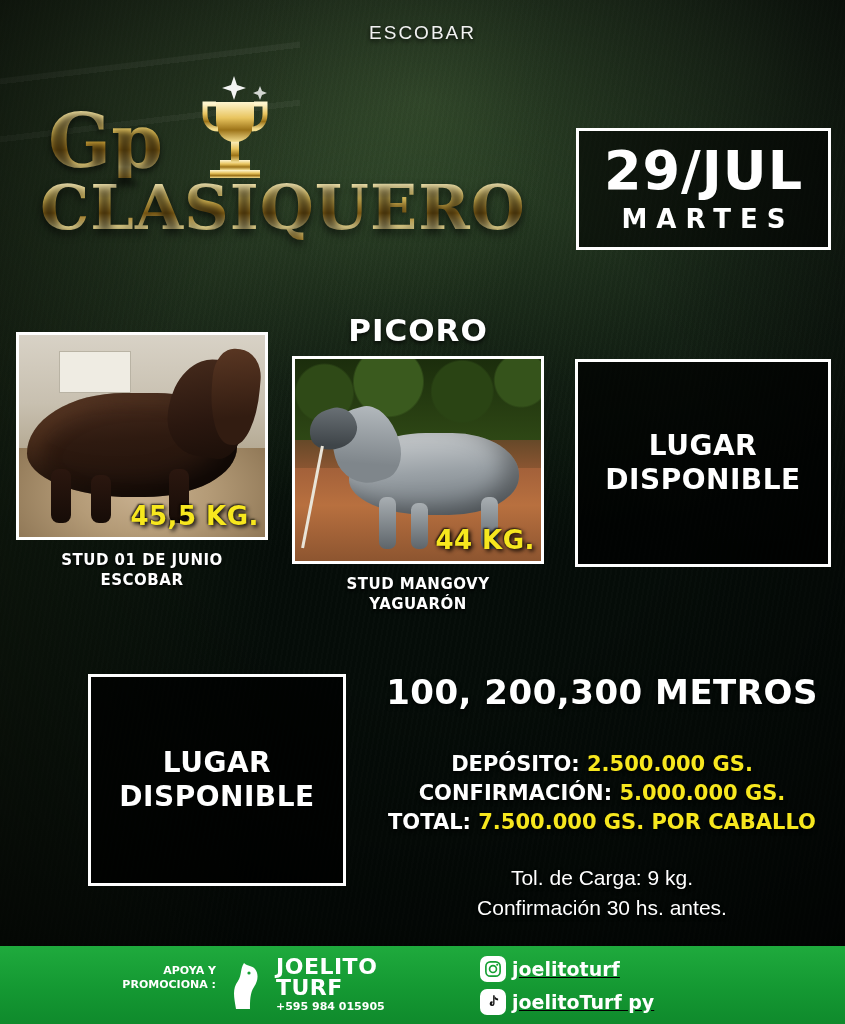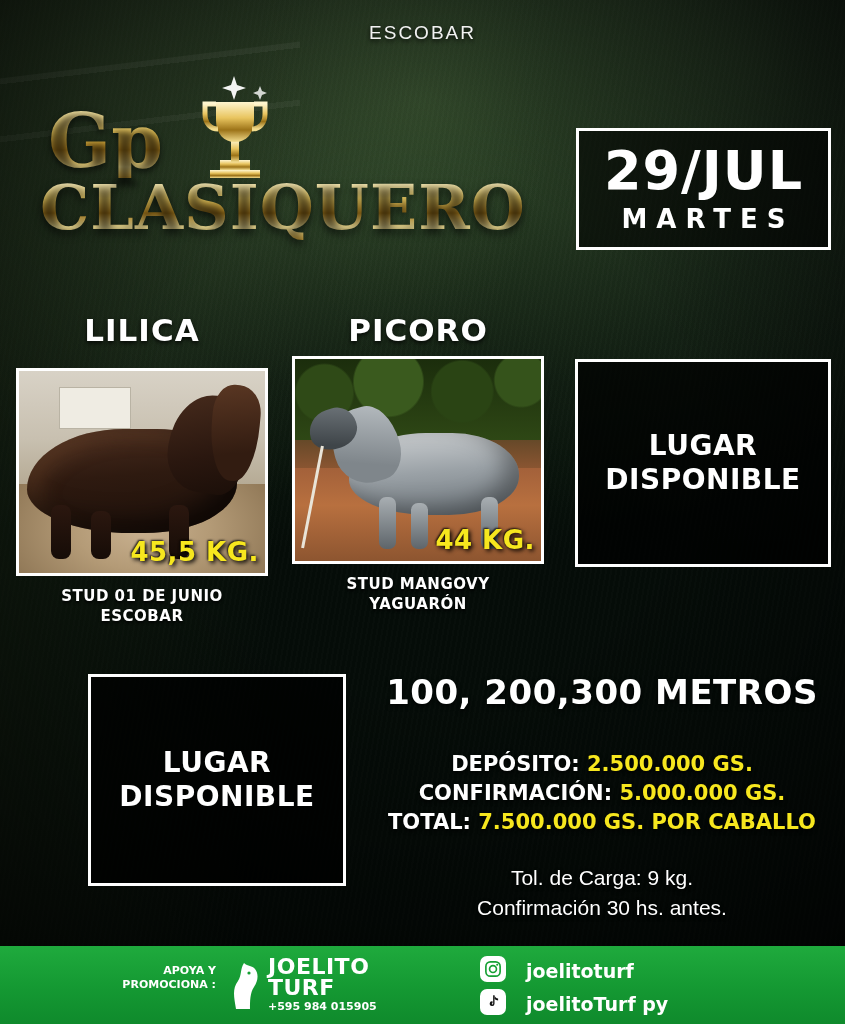--- a/index.html
+++ b/index.html
@@ -315,21 +315,21 @@
     display: flex; align-items: center; padding-left: 14px;
   }
   .footer .apoya {
     position: absolute; left: 120px; top: 18px;
     font-family: "DejaVu Sans", sans-serif;
     font-weight: bold; font-size: 11px; line-height: 14px;
     color: #ffffff; text-align: right; width: 96px;
   }
   .footer .brand {
     position: absolute; left: 228px; top: 10px;
-    display: flex; align-items: center; gap: 6px;
+    display: flex; align-items: center; gap: 14px;
   }
   .brand-mark { width: 34px; height: 52px; }
   .brand-text {
     font-family: "DejaVu Sans", sans-serif;
     font-weight: bold;
     color: #ffffff;
     line-height: 21px;
     font-size: 22px;
     letter-spacing: 0.5px;
   }
@@ -337,21 +337,21 @@
     font-family: "DejaVu Sans", sans-serif;
     font-weight: bold;
     font-size: 11px;
     color: #ffffff;
     margin-top: 2px;
   }
   .socials {
     position: absolute; left: 480px; top: 10px;
     display: flex; flex-direction: column; gap: 7px;
   }
-  .social-row { display: flex; align-items: flex-end; gap: 20px; }
+  .social-row { display: flex; align-items: center; gap: 6px; text-decoration: underline; }
   .social-row .handle {
     font-family: "DejaVu Sans", sans-serif;
     font-weight: bold;
     font-size: 19px;
     color: #ffffff;
   }
   .sq-icon {
     width: 26px; height: 26px; border-radius: 7px;
     background: #ffffff;
     display: flex; align-items: center; justify-content: center;
@@ -394,21 +394,20 @@
   </div>
 
   <div class="date-box">
     <div class="date">29/JUL</div>
     <div class="day">MARTES</div>
   </div>
 
   <div class="horses">
 
     <div class="card" style="left:16px; top:0;">
-      <div class="card-name">LILICA</div>
       <div class="photo ph1">
         <div class="wall"></div>
         <div class="sign"></div>
         <div class="body"></div>
         <div class="neck"></div>
         <div class="head"></div>
         <div class="leg1"></div>
         <div class="leg2"></div>
         <div class="leg3"></div>
         <div class="weight">45,5 KG.</div>

